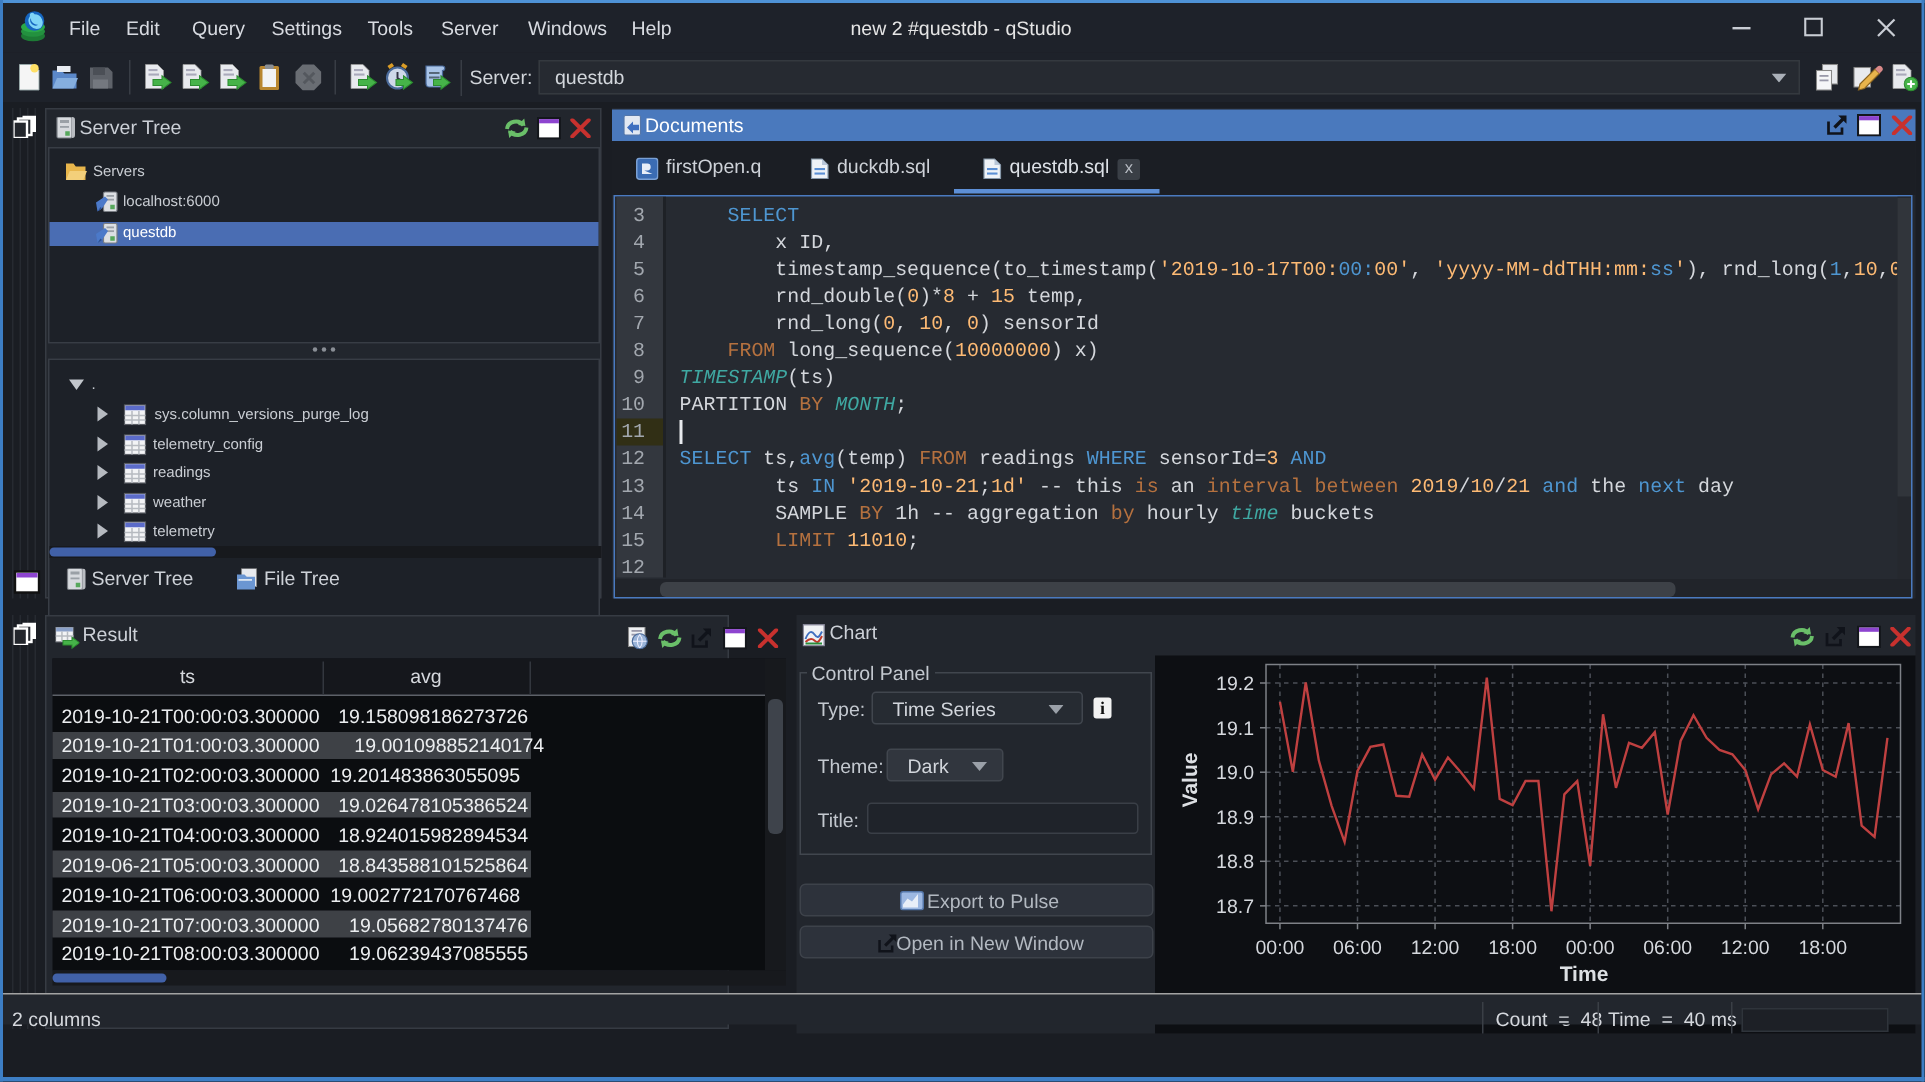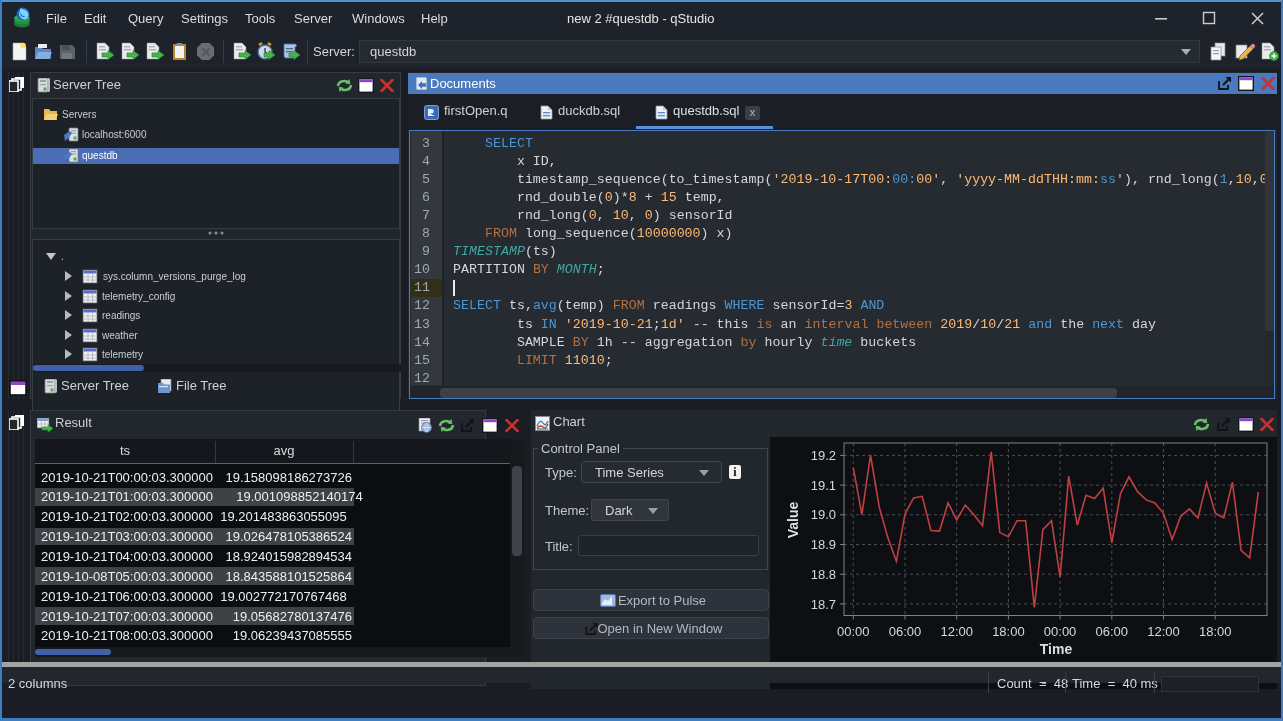--- a/index.html
+++ b/index.html
@@ -463,21 +463,21 @@
     <div class="row" style="left:0;top:50.4px;width:178px;text-align:right">2019-10-21T01:00:03.300000</div>
     <div class="row" style="left:196px;top:50.4px;width:137px;text-align:center">19.001098852140174</div>
     <div class="row" style="left:0;top:70.2px;width:178px;text-align:right">2019-10-21T02:00:03.300000</div>
     <div class="row" style="left:180px;top:70.2px;width:137px;text-align:center">19.201483863055095</div>
     <div style="position:absolute;left:0;top:88.6px;width:319px;height:17.9px;background:#3e4146"></div>
     <div class="row" style="left:0;top:90.1px;width:178px;text-align:right">2019-10-21T03:00:03.300000</div>
     <div class="row" style="left:180px;top:90.1px;width:137px;text-align:right">19.026478105386524</div>
     <div class="row" style="left:0;top:109.9px;width:178px;text-align:right">2019-10-21T04:00:03.300000</div>
     <div class="row" style="left:180px;top:109.9px;width:137px;text-align:right">18.924015982894534</div>
     <div style="position:absolute;left:0;top:128.3px;width:319px;height:17.9px;background:#3e4146"></div>
-    <div class="row" style="left:0;top:129.8px;width:178px;text-align:right">2019-10-08T05:00:03.300000</div>
+    <div class="row" style="left:0;top:129.8px;width:178px;text-align:right">2019-06-21T05:00:03.300000</div>
     <div class="row" style="left:180px;top:129.8px;width:137px;text-align:right">18.843588101525864</div>
     <div class="row" style="left:0;top:149.7px;width:178px;text-align:right">2019-10-21T06:00:03.300000</div>
     <div class="row" style="left:180px;top:149.7px;width:137px;text-align:center">19.002772170767468</div>
     <div style="position:absolute;left:0;top:168.0px;width:319px;height:17.9px;background:#3e4146"></div>
     <div class="row" style="left:0;top:169.5px;width:178px;text-align:right">2019-10-21T07:00:03.300000</div>
     <div class="row" style="left:180px;top:169.5px;width:137px;text-align:right">19.05682780137476</div>
     <div class="row" style="left:0;top:189.4px;width:178px;text-align:right">2019-10-21T08:00:03.300000</div>
     <div class="row" style="left:180px;top:189.4px;width:137px;text-align:right">19.06239437085555</div>
     </div>
   </div>
@@ -636,21 +636,21 @@
       </g>
       <text x="286" y="217" fill="#dcdfe3" font-size="14" font-weight="bold" text-anchor="middle">Time</text>
       <text x="28" y="83" fill="#dcdfe3" font-size="14" font-weight="bold" text-anchor="middle" transform="rotate(-90 28 83)">Value</text>
       <polyline fill="none" stroke="#bf4040" stroke-width="1.6" points="83.3,30.9 91.9,77.5 100.5,18.0 109.2,69.9 117.8,100.4 126.4,124.3 135.0,77.0 143.6,60.9 152.2,59.3 160.9,93.5 169.5,94.1 178.1,65.9 186.7,82.8 195.3,68.0 203.9,77.8 212.6,88.8 221.2,14.8 229.8,95.6 238.4,99.8 247.0,83.7 255.6,83.7 264.3,170.5 272.9,92.6 281.5,83.7 290.1,140.2 298.7,39.2 307.3,88.2 316.0,58.2 324.6,61.5 333.2,51.1 341.8,106.0 350.4,57.0 359.0,39.8 367.7,54.9 376.3,62.9 384.9,65.9 393.5,76.3 402.1,102.5 410.7,79.3 419.4,71.9 428.0,80.8 436.6,46.0 445.2,76.3 453.8,80.8 462.4,45.1 471.1,113.4 479.7,120.9 488.3,54.9"></polyline>
       <line x1="238" y1="240" x2="253" y2="240" stroke="#bf4040" stroke-width="2"></line>
       <text x="257" y="244" fill="#d5d8dd" font-size="13">avg</text>
     </svg>
   </div>
 </div>
 
-<div style="position:absolute;left:2px;top:662px;width:1279px;height:21px;background:#22262d;border-top:5px solid #a3a3a3">
+<div style="position:absolute;left:2px;top:662px;width:1279px;height:21px;background:#22262d;border-top:1px solid #a3a3a3">
   <div class="xl" style="left:6px;top:9px">2 columns</div>
   <div style="position:absolute;left:986px;top:5px;width:1px;height:21px;background:#3a3f46"></div>
   <div class="xl" style="left:995px;top:9px">Count&nbsp; = &nbsp;48</div>
   <div style="position:absolute;left:1063px;top:5px;width:1px;height:21px;background:#3a3f46"></div>
   <div class="xl" style="left:1070px;top:9px">Time&nbsp; = &nbsp;40 ms</div>
   <div style="position:absolute;left:1152px;top:5px;width:1px;height:21px;background:#3a3f46"></div>
   <div style="position:absolute;left:1159px;top:9px;width:98px;height:16px;background:#1d2026;border:1px solid #2f343b"></div>
 </div>
 
 </div>

